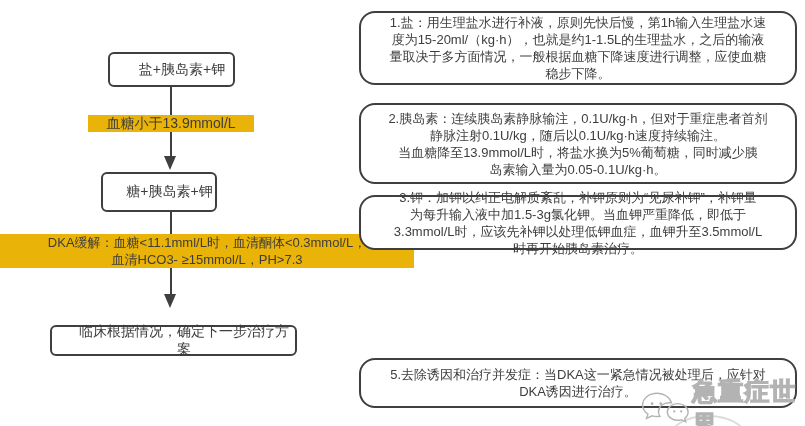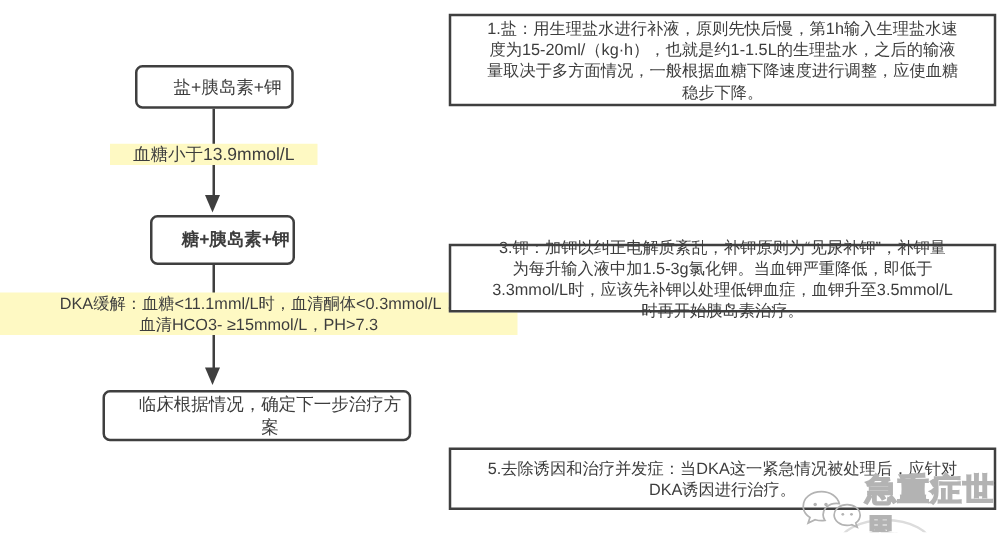--- a/index.html
+++ b/index.html
@@ -25,21 +25,21 @@
     text-align: center;
     white-space: pre-line;
     z-index: 2;
     padding-left: 21px;
   }
   .note-box {
     position: absolute;
     left: 359px;
     width: 438px;
     border: 2px solid #3f3f3f;
-    border-radius: 0;
+    border-radius: 16px;
     background: #ffffff;
     display: flex;
     align-items: center;
     justify-content: center;
     font-size: 13px;
     line-height: 17px;
     text-align: center;
     white-space: pre-line;
     padding: 2px 12px;
     z-index: 1;
@@ -54,21 +54,21 @@
     position: absolute;
     width: 0;
     height: 0;
     border-left: 6px solid transparent;
     border-right: 6px solid transparent;
     border-top: 14px solid #3f3f3f;
     z-index: 0;
   }
   .edge-label {
     position: absolute;
-    background: #fef9c3;
+    background: #eab308;
     text-align: center;
     white-space: pre-line;
     z-index: 1;
     line-height: 17px;
   }
   #edge-label-1 { left: 88px; top: 115px; width: 166px; font-size: 14px; }
   #edge-label-2 { left: 0px; top: 234px; width: 414px; font-size: 13px; }
   #watermark {
     position: absolute;
     left: 640px;
@@ -103,40 +103,46 @@
 <div id="stage">
 
   <div class="node" style="left:108px; top:52px; width:127px; height:35px;">
     <span>盐+胰岛素+钾</span>
   </div>
 
   <div class="vline" style="left:170px; top:87px; height:71px;"></div>
   <div class="arrowhead" style="left:164px; top:156px;"></div>
   <div class="edge-label" id="edge-label-1">血糖小于13.9mmol/L</div>
 
-  <div class="node" style="left:120px; top:172px; width:116px; height:40px;font-weight:bold;">
+  <div class="node" style="left:101px; top:172px; width:116px; height:40px;">
     <span>糖+胰岛素+钾</span>
   </div>
 
   <div class="vline" style="left:170px; top:212px; height:84px;"></div>
   <div class="arrowhead" style="left:164px; top:294px;"></div>
   <div class="edge-label" id="edge-label-2">DKA缓解：血糖&lt;11.1mml/L时，血清酮体&lt;0.3mmol/L，
 血清HCO3- ≥15mmol/L，PH&gt;7.3</div>
 
-  <div class="node" style="left:50px; top:312px; width:247px; height:41px;margin-left:32px;">
+  <div class="node" style="left:50px; top:325px; width:247px; height:31px;">
     <span>临床根据情况，确定下一步治疗方案</span>
   </div>
 
   <div class="note-box" style="top:11px; height:74px;">
     <span>1.盐：用生理盐水进行补液，原则先快后慢，第1h输入生理盐水速
 度为15-20ml/（kg·h），也就是约1-1.5L的生理盐水，之后的输液
 量取决于多方面情况，一般根据血糖下降速度进行调整，应使血糖
 稳步下降。</span>
   </div>
 
+  <div class="note-box" style="top:103px; height:81px;">
+    <span>2.胰岛素：连续胰岛素静脉输注，0.1U/kg·h，但对于重症患者首剂
+静脉注射0.1U/kg，随后以0.1U/kg·h速度持续输注。
+当血糖降至13.9mmol/L时，将盐水换为5%葡萄糖，同时减少胰
+岛素输入量为0.05-0.1U/kg·h。</span>
+  </div>
 
   <div class="note-box" style="top:195px; height:55px;">
     <span>3.钾：加钾以纠正电解质紊乱，补钾原则为“见尿补钾”，补钾量
 为每升输入液中加1.5-3g氯化钾。当血钾严重降低，即低于
 3.3mmol/L时，应该先补钾以处理低钾血症，血钾升至3.5mmol/L
 时再开始胰岛素治疗。</span>
   </div>
 
 
   <div class="note-box" style="top:358px; height:50px;justify-content:center;">

